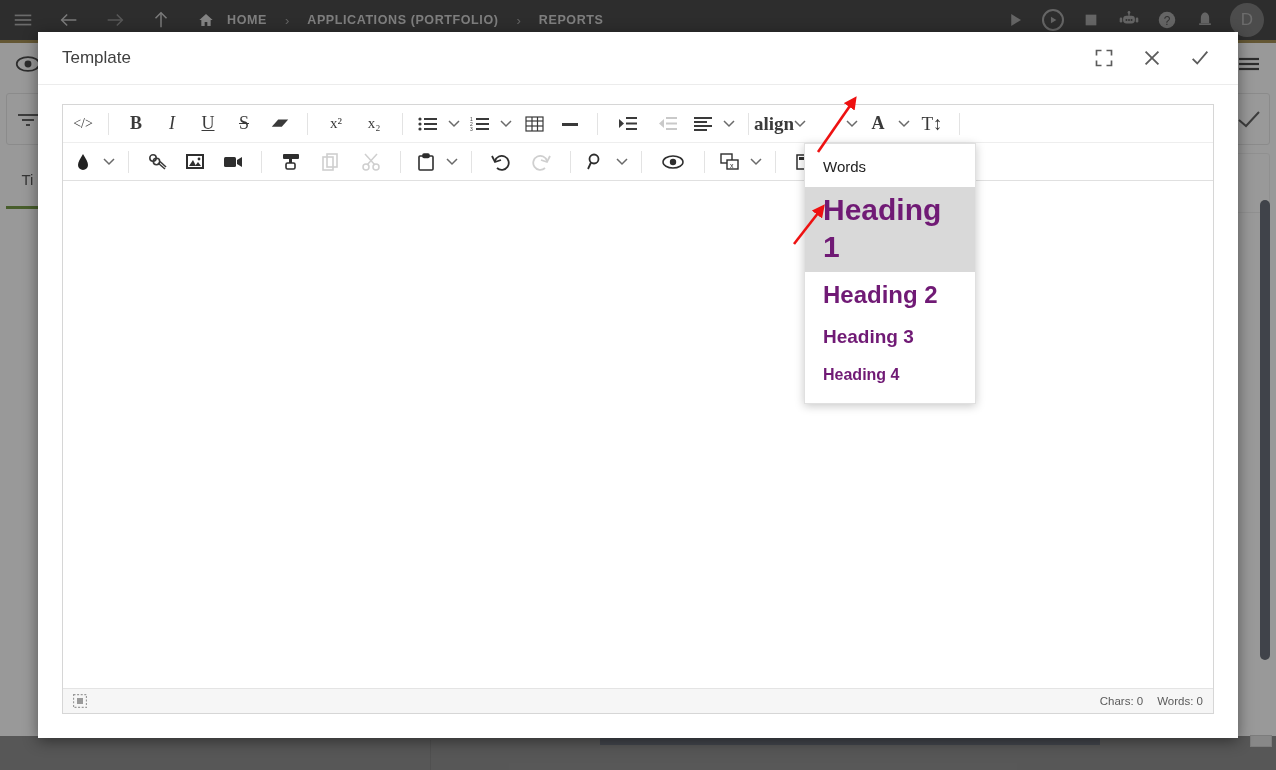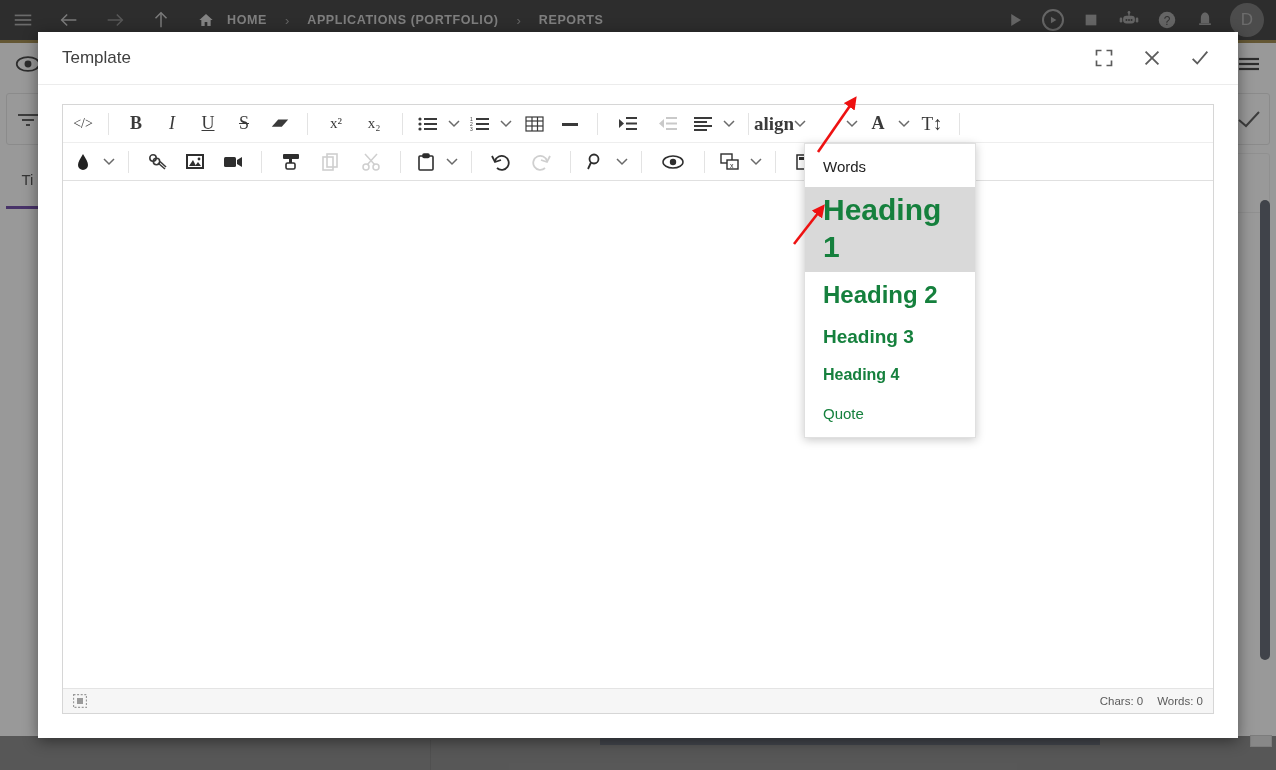--- a/index.html
+++ b/index.html
@@ -54,21 +54,21 @@
     background: #ffffff; border-right: 1px solid #e2e2e2;
   }
   .rail-eye { display:flex; align-items:center; justify-content:center; height: 42px; color:#111; }
   .rail-card {
     margin: 8px 6px; height: 52px; border: 1px solid #e0e0e0; border-radius: 3px;
     display: flex; align-items: center; justify-content: center; color: #333;
   }
   .rail-tab {
     margin: 4px 6px 0 6px; height: 56px;
     display: flex; align-items: center; justify-content: center;
-    font-size: 15px; color: #222; border-bottom: 3px solid #4c1d95;
+    font-size: 15px; color: #222; border-bottom: 3px solid #4d7c0f;
   }
 
   
   .rightrail {
     position: absolute; top: 43px; right: 0; width: 56px; bottom: 0;
     background: #ffffff; border-left: 1px solid #e2e2e2;
   }
   .rail-burger { display:flex; align-items:center; justify-content:center; height: 42px; color:#111; }
   .rail-check { margin: 8px 6px; height: 52px; border: 1px solid #e0e0e0; border-radius: 3px;
     display:flex; align-items:center; justify-content:center; color:#333; }
@@ -154,21 +154,21 @@
   .sb-left { display: flex; align-items: center; color: #9a9a9a; }
   .sb-right { margin-left: auto; display: flex; gap: 14px; }
 
   
   #fmt-menu {
     position: absolute; left: 804px; top: 143px; width: 172px;
     background: #fff; border: 1px solid #e0e0e0;
     box-shadow: 0 2px 9px rgba(0,0,0,0.22);
     padding: 8px 0 10px 0;
   }
-  .mi { padding: 3px 18px; color: #15803d; cursor: pointer; line-height: 1.25; }
+  .mi { padding: 3px 18px; color: #701a75; cursor: pointer; line-height: 1.25; }
   .mi.normal { font-size: 15px; color: #222; font-weight: 400; padding: 6px 18px 10px 18px; }
   .mi.h1 { font-size: 30px; font-weight: bold; background: #d9d9d9; padding: 4px 18px 6px 18px; }
   .mi.h2 { font-size: 24px; font-weight: bold; padding: 8px 18px 6px 18px; }
   .mi.h3 { font-size: 19px; font-weight: bold; padding: 9px 4px 6px 18px; }
   .mi.h4 { font-size: 16px; font-weight: bold; padding: 10px 18px 8px 18px; }
   .mi.quote { font-size: 15px; font-weight: 400; padding: 12px 18px 4px 18px; }
 
   .arrow-svg { position: absolute; pointer-events: none; }
 </style>
 </head>
@@ -652,21 +652,20 @@
     </div>
   </div>
 </div>
 
 <div id="fmt-menu">
   <div class="mi normal">Words</div>
   <div class="mi h1">Heading 1</div>
   <div class="mi h2">Heading 2</div>
   <div class="mi h3">Heading 3</div>
   <div class="mi h4">Heading 4</div>
-  <div class="mi quote">Quote</div>
 </div>
 
 <svg class="arrow-svg" style="left:806px; top:92px; width:70px; height:66px" viewBox="0 0 70 66">
   <defs>
     <marker id="ah1" markerWidth="5" markerHeight="5" refX="3.2" refY="2.5" orient="auto">
       <polygon points="0,0 5,2.5 0,5" fill="#ee1111"></polygon>
     </marker>
   </defs>
   <line x1="12" y1="60" x2="48" y2="8" stroke="#ee1111" stroke-width="2.6" marker-end="url(#ah1)"></line>
 </svg>

